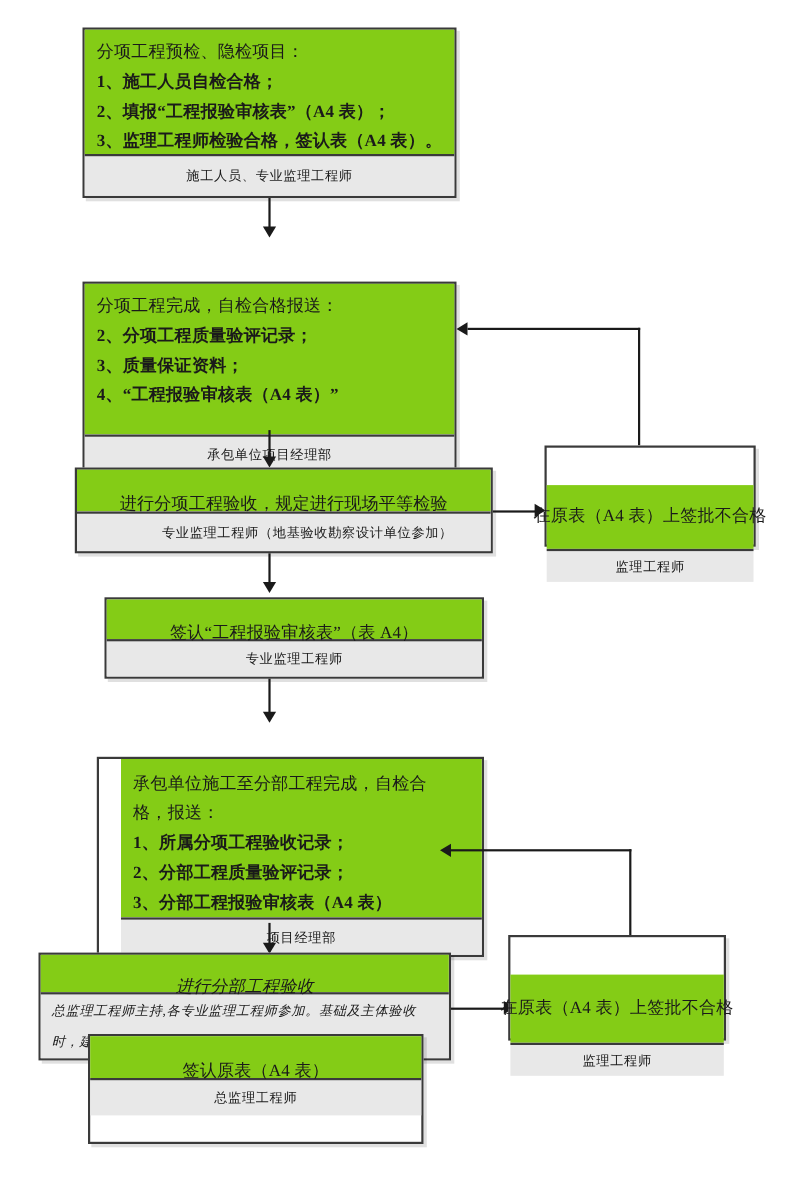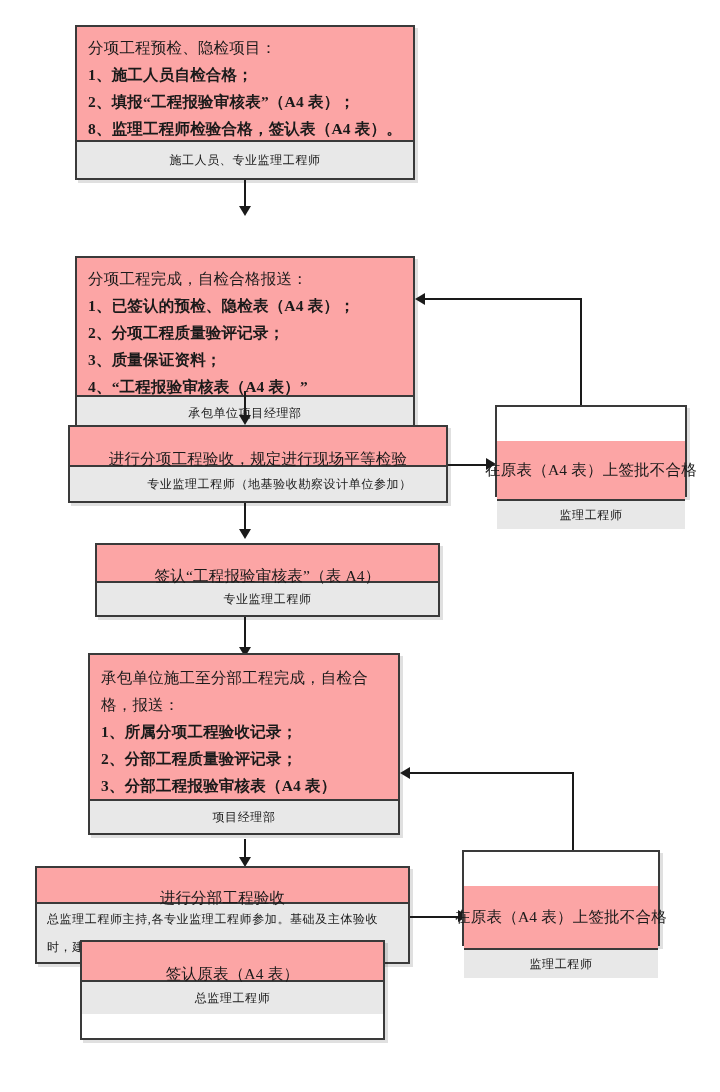--- a/index.html
+++ b/index.html
@@ -26,21 +26,21 @@
   
   .node {
     position: absolute;
     box-sizing: border-box;
     border: 2px solid #3a3a3a;
     background: #ffffff;
     box-shadow: 3px 3px 0 rgba(0,0,0,0.12);
   }
   .node .body {
     box-sizing: border-box;
-    background: #fca5a5;
+    background: #84cc16;
     padding: 7px 11px 8px 11px;
   }
   .node .actor {
     box-sizing: border-box;
     background: #e8e8e8;
     border-top: 2px solid #3a3a3a;
     text-align: center;
     display: flex;
     align-items: center;
     justify-content: center;
@@ -113,34 +113,33 @@
 </head>
 <body>
 
 <div id="canvas">
 
   <div class="node" style="left:75px; top:25px; width:340px; height:155px;">
     <div class="body" style="height:113px;">
       <div class="line plain">分项工程预检、隐检项目：</div>
       <div class="line num">1、施工人员自检合格；</div>
       <div class="line num">2、填报“工程报验审核表”（A4 表）；</div>
-      <div class="line num">8、监理工程师检验合格，签认表（A4 表）。</div>
+      <div class="line num">3、监理工程师检验合格，签认表（A4 表）。</div>
     </div>
     <div class="actor" style="height:38px;">
       <span class="actor-text">施工人员、专业监理工程师</span>
     </div>
   </div>
 
   <div class="vline" style="left:244px; top:180px; height:30px;"></div>
   <div class="arrow-down" style="left:239px; top:206px;"></div>
 
   <div class="node" style="left:75px; top:216px; width:340px; height:175px;margin-top:40px;">
     <div class="body" style="height:137px;">
       <div class="line plain">分项工程完成，自检合格报送：</div>
-      <div class="line num">1、已签认的预检、隐检表（A4 表）；</div>
       <div class="line num">2、分项工程质量验评记录；</div>
       <div class="line num">3、质量保证资料；</div>
       <div class="line num">4、“工程报验审核表（A4 表）”</div>
     </div>
     <div class="actor" style="height:34px;">
       <span class="actor-text">承包单位项目经理部</span>
     </div>
   </div>
 
   <div class="vline" style="left:244px; top:391px; height:28px;"></div>
@@ -180,41 +179,41 @@
       <div class="line plain">签认“工程报验审核表”（表 A4）</div>
     </div>
     <div class="actor" style="height:34px;">
       <span class="actor-text">专业监理工程师</span>
     </div>
   </div>
 
   <div class="vline" style="left:244px; top:617px; height:34px;"></div>
   <div class="arrow-down" style="left:239px; top:647px;"></div>
 
-  <div class="node" style="left:88px; top:653px; width:312px; height:182px;">
+  <div class="node" style="left:88px; top:688px; width:352px; height:182px;padding-left:20px;">
     <div class="body" style="height:144px; padding-top:9px;">
       <div class="line plain">承包单位施工至分部工程完成，自检合</div>
       <div class="line plain">格，报送：</div>
       <div class="line num">1、所属分项工程验收记录；</div>
       <div class="line num">2、分部工程质量验评记录；</div>
       <div class="line num">3、分部工程报验审核表（A4 表）</div>
     </div>
     <div class="actor" style="height:34px;text-align:right;">
       <span class="actor-text">项目经理部</span>
     </div>
   </div>
 
   <div class="vline" style="left:572px; top:772px; height:78px;"></div>
   <div class="hline" style="left:410px; top:772px; width:164px;"></div>
   <div class="arrow-left" style="left:400px; top:767px;"></div>
 
   <div class="vline" style="left:244px; top:839px; height:26px;"></div>
   <div class="arrow-down" style="left:239px; top:857px;"></div>
 
-  <div class="node" style="left:35px; top:866px; width:375px; height:98px;">
+  <div class="node" style="left:35px; top:866px; width:375px; height:98px;font-style:italic;">
     <div class="body center" style="height:34px;">
       <div class="line plain">进行分部工程验收</div>
     </div>
     <div class="actor" style="height:60px; padding:0 10px;">
       <span class="actor-text" style="display:block; line-height:28px; text-align:left; white-space:normal;">总监理工程师主持,各专业监理工程师参加。基础及主体验收时，建设单位、设计单位参加</span>
     </div>
   </div>
 
   <div class="hline" style="left:410px; top:916px; width:50px;"></div>
   <div class="arrow-right" style="left:458px; top:910px;"></div>

